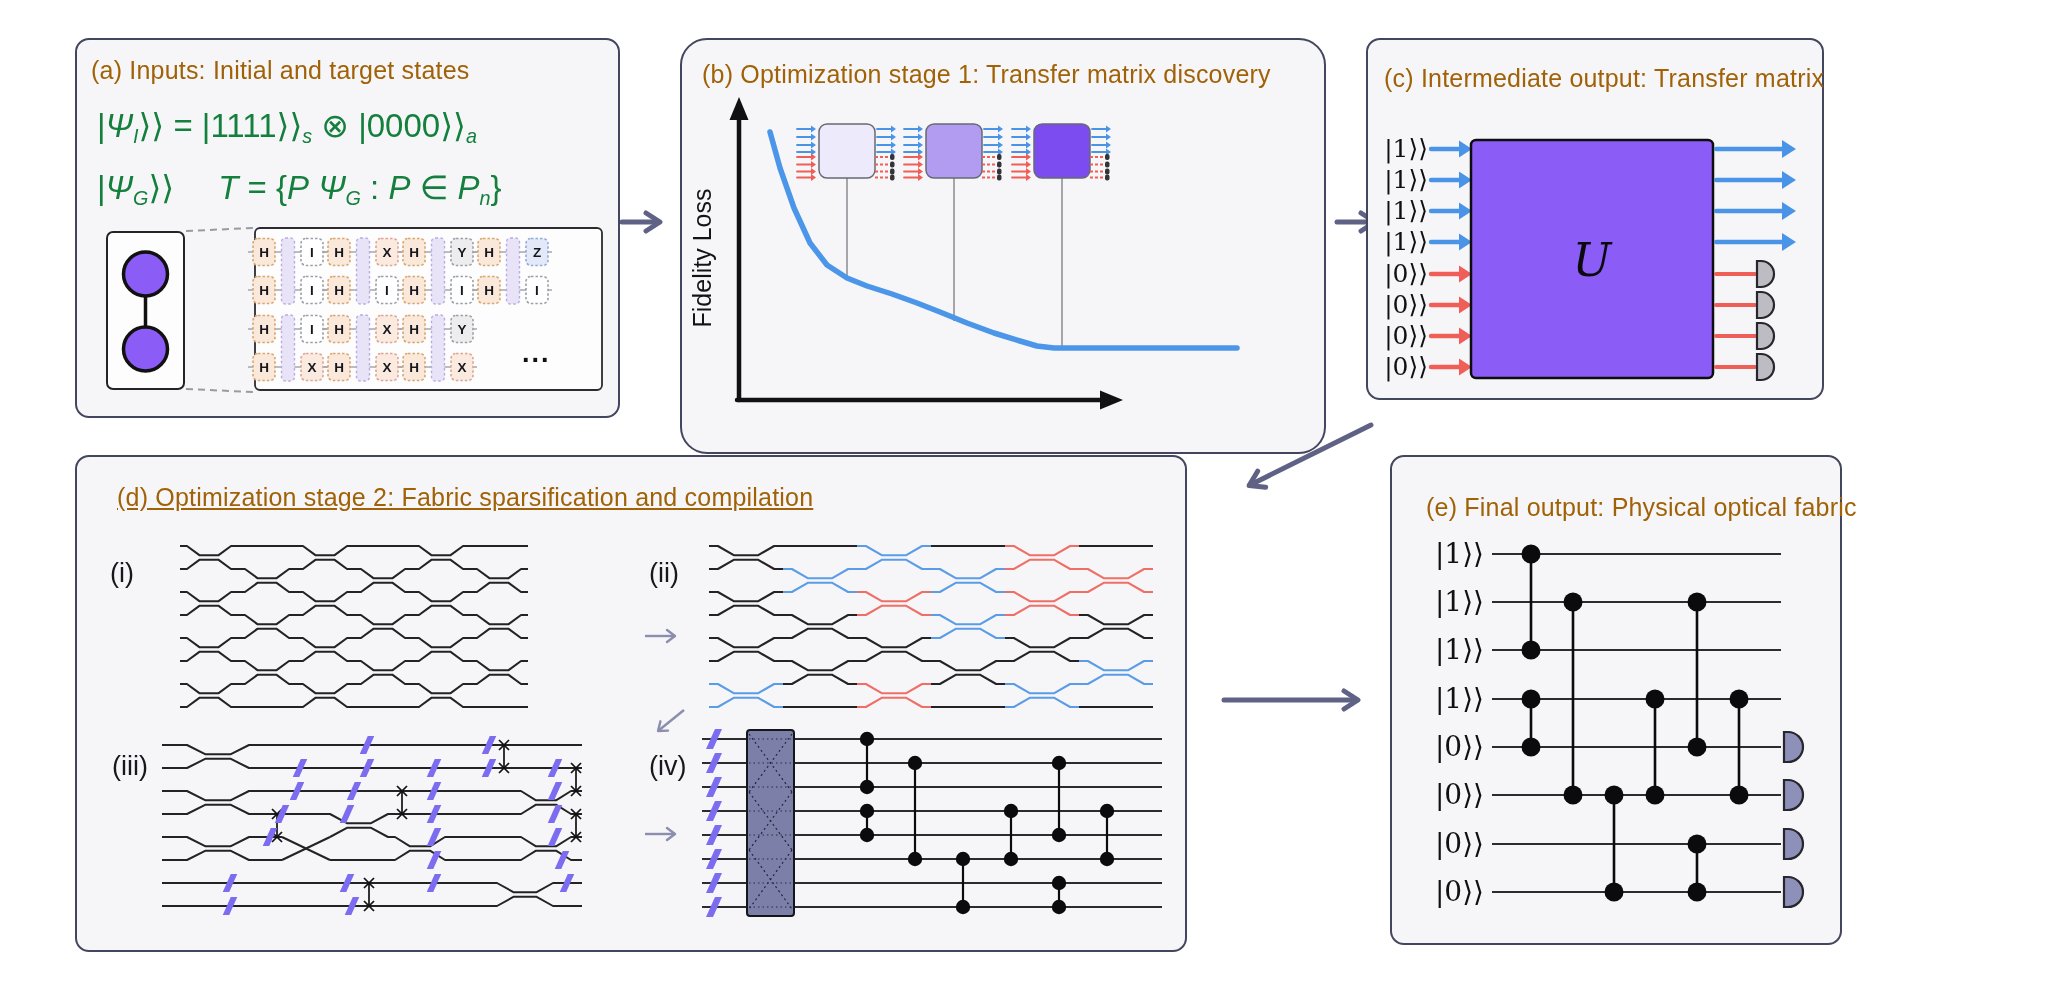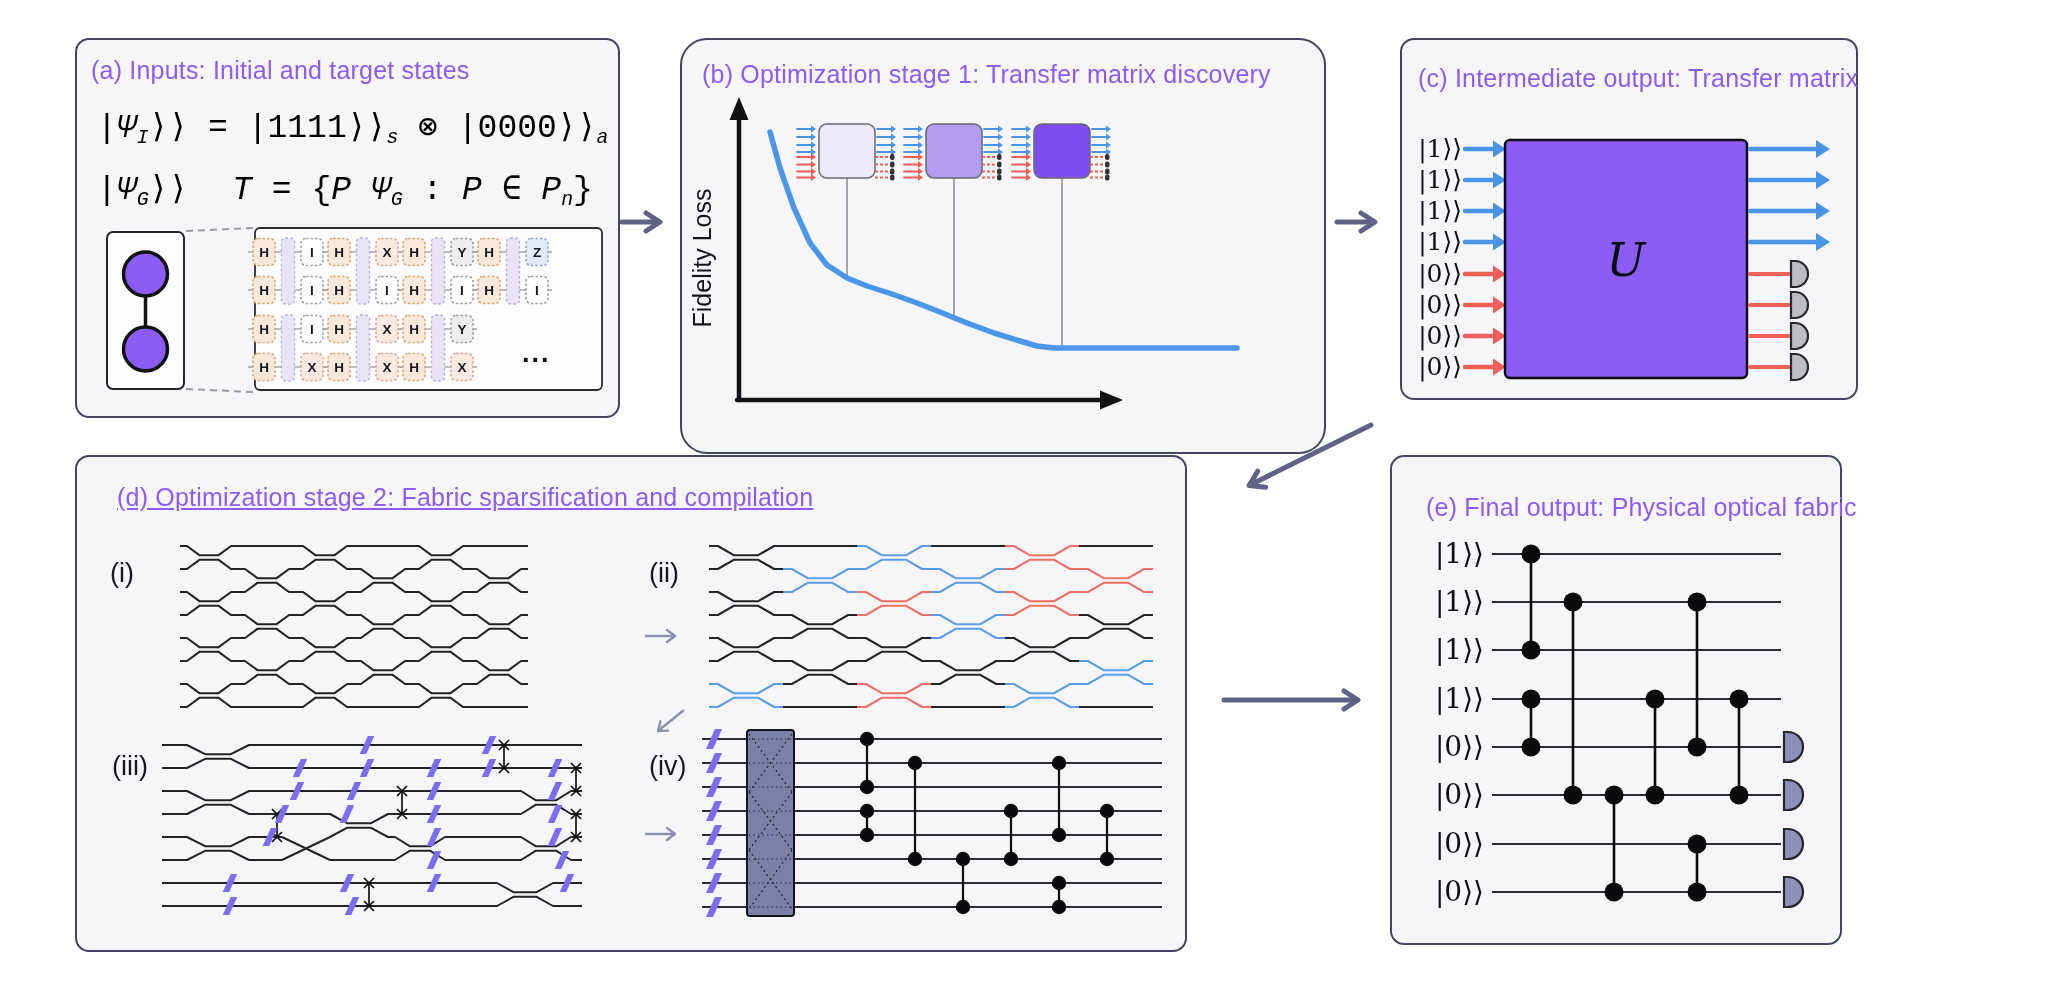--- a/index.html
+++ b/index.html
@@ -1,21 +1,21 @@
 <!DOCTYPE html>
 <html><head>
 <meta charset="utf-8">
 <style>
   html,body{margin:0;padding:0;background:#ffffff;}
   .canvas{position:relative;width:2048px;height:996px;background:#ffffff;overflow:hidden;
           font-family:"Liberation Sans","DejaVu Sans",sans-serif;}
   .panel{position:absolute;background:#f6f6f9;border:2.5px solid #43465e;border-radius:14px;box-sizing:border-box;}
-  .ptitle{position:absolute;margin:0;font-size:25px;font-weight:500;color:#8b5cf6;white-space:nowrap;letter-spacing:.2px;}
-  .math{position:absolute;font-family:Liberation Mono, monospace;
-        font-size:33px;color:#000000;white-space:nowrap;}
+  .ptitle{position:absolute;margin:0;font-size:25px;font-weight:500;color:#a16207;white-space:nowrap;letter-spacing:.2px;}
+  .math{position:absolute;font-family:Liberation Sans, sans-serif;
+        font-size:33px;color:#15803d;white-space:nowrap;}
   .math .it{font-style:italic;}
   .math .cal{font-style:italic;font-weight:500;}
   .math .sub{font-style:italic;font-size:.6em;vertical-align:-.28em;}
   .math .gap{display:inline-block;width:44px;}
   svg{position:absolute;left:0;top:0;}
   .axis{stroke:#111114;stroke-width:4.5;stroke-linecap:round;}
   .axislabel{font-size:25px;fill:#141418;font-family:"Liberation Sans","DejaVu Sans",sans-serif;}
   .steplabel{font-size:27px;fill:#17171d;font-family:"Liberation Sans","DejaVu Sans",sans-serif;}
   .wlabel{font-family:"DejaVu Serif","Liberation Serif","DejaVu Sans",serif;font-size:28px;fill:#101014;}
   .clabel{font-family:"DejaVu Serif","Liberation Serif","DejaVu Sans",serif;font-size:25px;fill:#101014;}
@@ -248,21 +248,21 @@
           <line x1="408" y1="131.5" x2="422" y2="131.5" stroke="#ef5f57" stroke-width="1.8" stroke-dasharray="3,2"></line>
           <rect x="423" y="128.5" width="4.5" height="6" rx="2" fill="#333338"></rect>
           <line x1="330" y1="137.5" x2="344" y2="137.5" stroke="#ef5f57" stroke-width="1.8" stroke-linecap="round"></line>
           <polygon points="349,137.5 344,141 344,134" fill="#ef5f57"></polygon>
           <line x1="408" y1="137.5" x2="422" y2="137.5" stroke="#ef5f57" stroke-width="1.8" stroke-dasharray="3,2"></line>
           <rect x="423" y="134.5" width="4.5" height="6" rx="2" fill="#333338"></rect>
         </g>
       </svg>
   </section>
 
-  <section class="panel" style="left:1400px;top:38px;width:458px;height:362px;">
+  <section class="panel" style="left:1366px;top:38px;width:458px;height:362px;">
     <h2 class="ptitle" style="left:16px;top:24px;">(c) Intermediate output: Transfer matrix</h2>
     <svg id="svg-c" width="453" height="375">
         <text x="60" y="117" text-anchor="end" class="clabel">|1⟩⟩</text>
         <line x1="63" y1="109" x2="91" y2="109" stroke="#4a94e8" stroke-width="4.4" stroke-linecap="round"></line>
         <polygon points="104,109 91,117.5 91,100.5" fill="#4a94e8"></polygon>
         <text x="60" y="148" text-anchor="end" class="clabel">|1⟩⟩</text>
         <line x1="63" y1="140" x2="91" y2="140" stroke="#4a94e8" stroke-width="4.4" stroke-linecap="round"></line>
         <polygon points="104,140 91,148.5 91,131.5" fill="#4a94e8"></polygon>
         <text x="60" y="179" text-anchor="end" class="clabel">|1⟩⟩</text>
         <line x1="63" y1="171" x2="91" y2="171" stroke="#4a94e8" stroke-width="4.4" stroke-linecap="round"></line>

